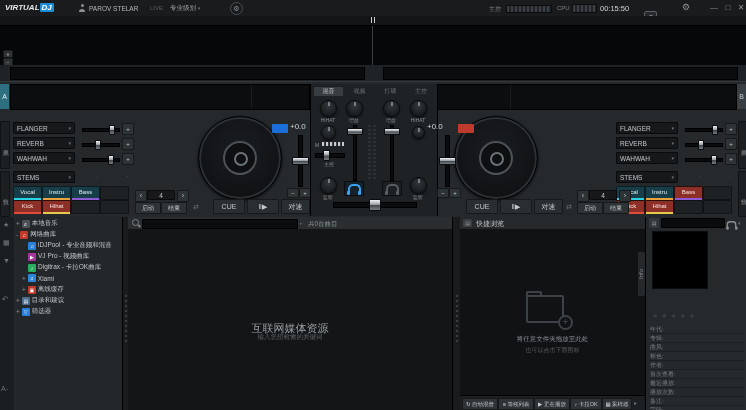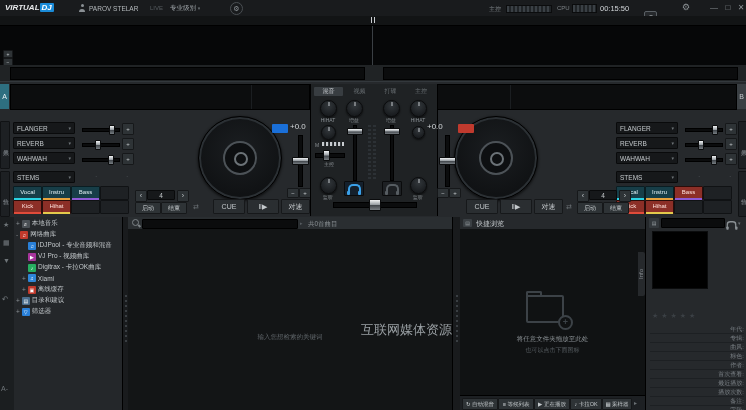--- a/index.html
+++ b/index.html
@@ -1,20 +1,20 @@
 <!DOCTYPE html>
 <html><head>
 <meta charset="utf-8">
 <style>
   html,body{margin:0;padding:0;background:#000;}
   .app{position:relative;width:746px;height:410px;background:#131516;overflow:hidden;
        font-family:"Liberation Sans","DejaVu Sans",sans-serif;color:#c3c8cb;
        -webkit-font-smoothing:antialiased;}
   .ab{position:absolute;}
-  .tx{white-space:nowrap;overflow:hidden;text-align:right;}
+  .tx{white-space:nowrap;overflow:hidden;}
   
   .topbar{left:0;top:0;width:746px;height:16px;background:#191b1d;border-bottom:1px solid #000;}
   .logo-dj{background:#1a8bd8;color:#fff;padding:0 2px;border-radius:1px;}
   .meter-h{background:repeating-linear-gradient(to right,#3a4045 0 2px,#202427 2px 4px);border:1px solid #0b0c0d;}
   .winbtn{color:#8a9094;font-size:8px;line-height:12px;text-align:center;}
   
   .btn{background:#2e3336;border:1px solid #16181a;color:#c3c8cb;text-align:center;border-radius:1px;}
   .dd{background:#16181a;border:1px solid #090a0b;color:#c3c8cb;border-radius:1px;display:flex;align-items:center;justify-content:space-between;padding:0 3px;box-sizing:border-box;}
   .dd .cv{color:#6f7579;font-size:5px;}
   .knob{border-radius:50%;background:radial-gradient(circle at 50% 32%,#32373b,#1a1d20 72%);border:1px solid #0a0b0c;box-shadow:0 1px 2px rgba(0,0,0,.7);}
@@ -339,21 +339,21 @@
     <div class="ab" style="left:2px;top:78px;width:2px;height:50px;background:repeating-linear-gradient(to bottom,#3a3f43 0 2px,transparent 2px 5px);"></div>
   </div>
 
   <div class="ab" style="left:128px;top:217px;width:324px;height:12px;background:#2a2e31;border-bottom:1px solid #000;">
     <div class="ab mag" style="left:4px;top:2px;"></div>
     <input class="ab" style="left: 14px; top: 1.5px; width: 150px; height: 8px; background: rgb(11, 12, 13); border: 1px solid rgb(0, 0, 0); border-radius: 1px; color: rgb(195, 200, 203); font-size: 6px; padding: 0px 2px;" value="">
     <div class="ab tx" style="left:172px;top:3px;font-size:5px;color:#565c60;">▸</div>
     <div class="ab tx" style="left:180px;top:2.5px;font-size:6.5px;color:#8a9094;">共0首曲目</div>
   </div>
   <div class="ab" style="left:128px;top:229px;width:324px;height:181px;background:#131516;">
-    <div class="ab tx" style="left:0;top:92px;width:324px;font-size:13px;color:#9aa0a4;">互联网媒体资源</div>
+    <div class="ab tx" style="left:0;top:92px;width:324px;text-align:center;font-size:11px;color:#9aa0a4;">互联网媒体资源</div>
     <div class="ab tx" style="left:0;top:104px;width:324px;text-align:center;font-size:6.5px;color:#5f6569;">输入您想检索的关键词</div>
   </div>
 
   <div class="ab" style="left:452px;top:217px;width:8px;height:193px;background:#191b1d;border-left:1px solid #000;border-right:1px solid #000;">
     <div class="ab" style="left:3px;top:78px;width:2px;height:50px;background:repeating-linear-gradient(to bottom,#3a3f43 0 2px,transparent 2px 5px);"></div>
   </div>
 
   <div class="ab" style="left:460px;top:217px;width:185px;height:12px;background:#26292c;border-bottom:1px solid #000;">
     <div class="ab" style="left:3px;top:2px;width:9px;height:8px;background:#3a3f43;border-radius:1px;color:#9aa0a4;font-size:5px;line-height:8px;text-align:center;">▤</div>
     <div class="ab tx" style="left:16px;top:2px;font-size:7px;color:#c3c8cb;">快捷浏览</div>

